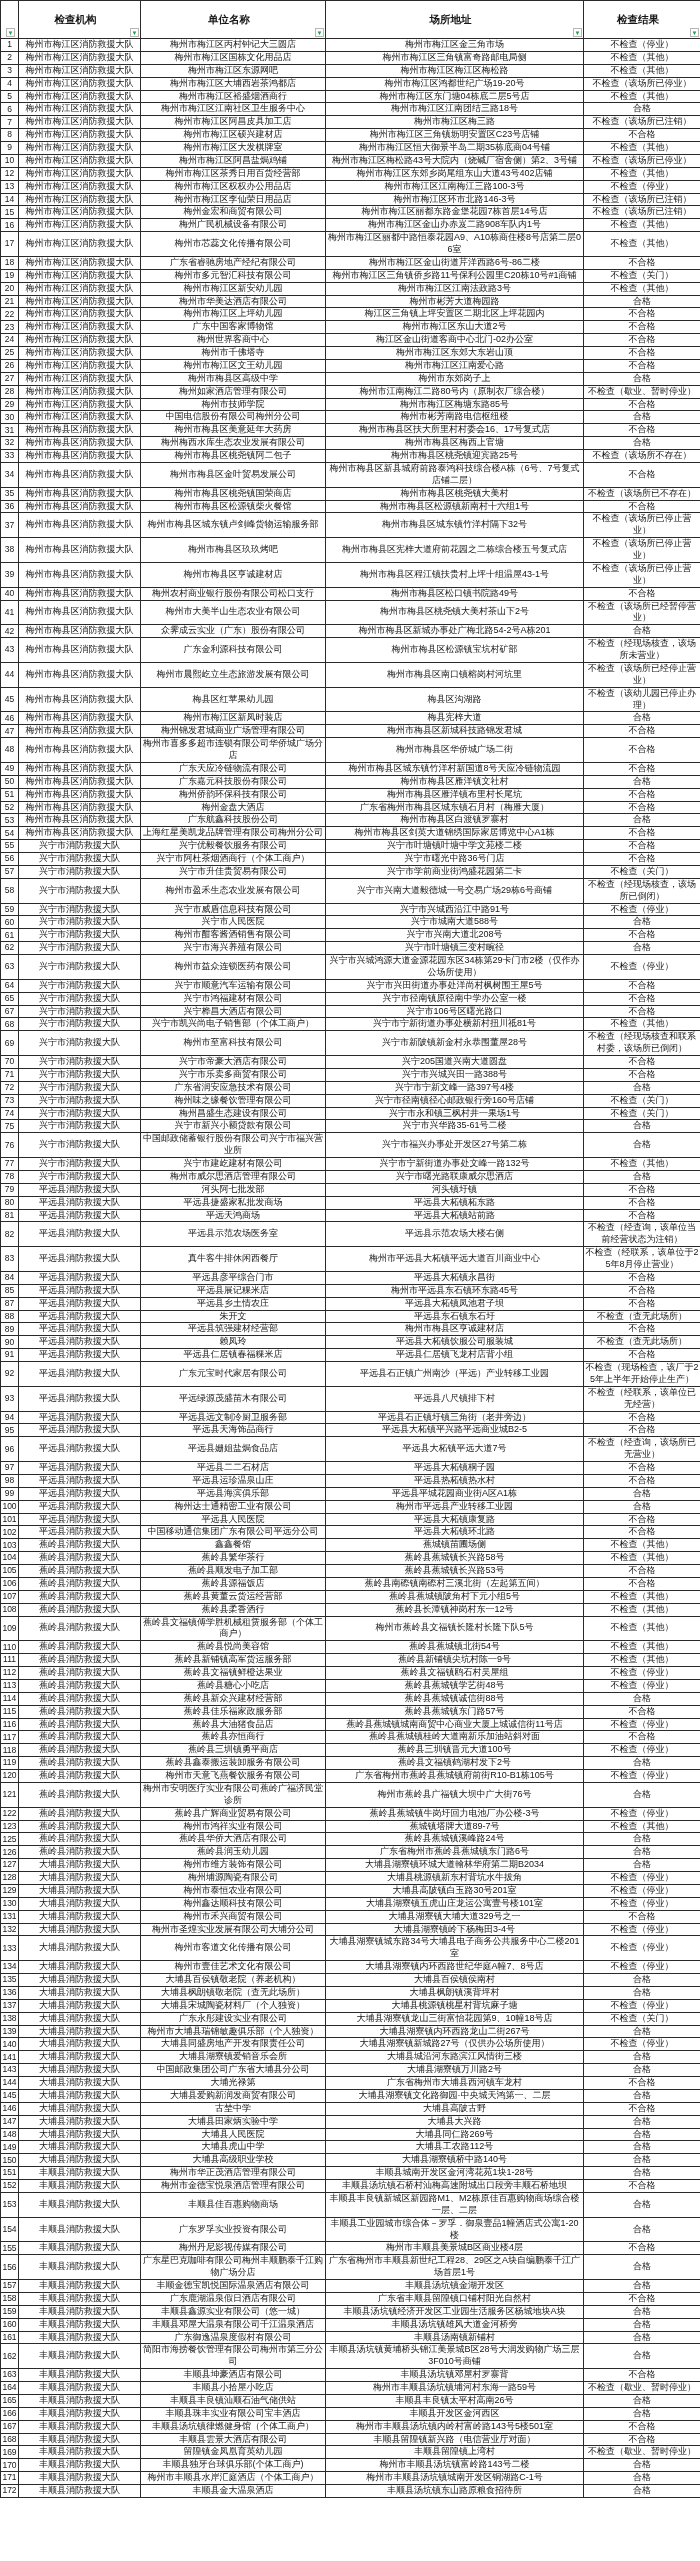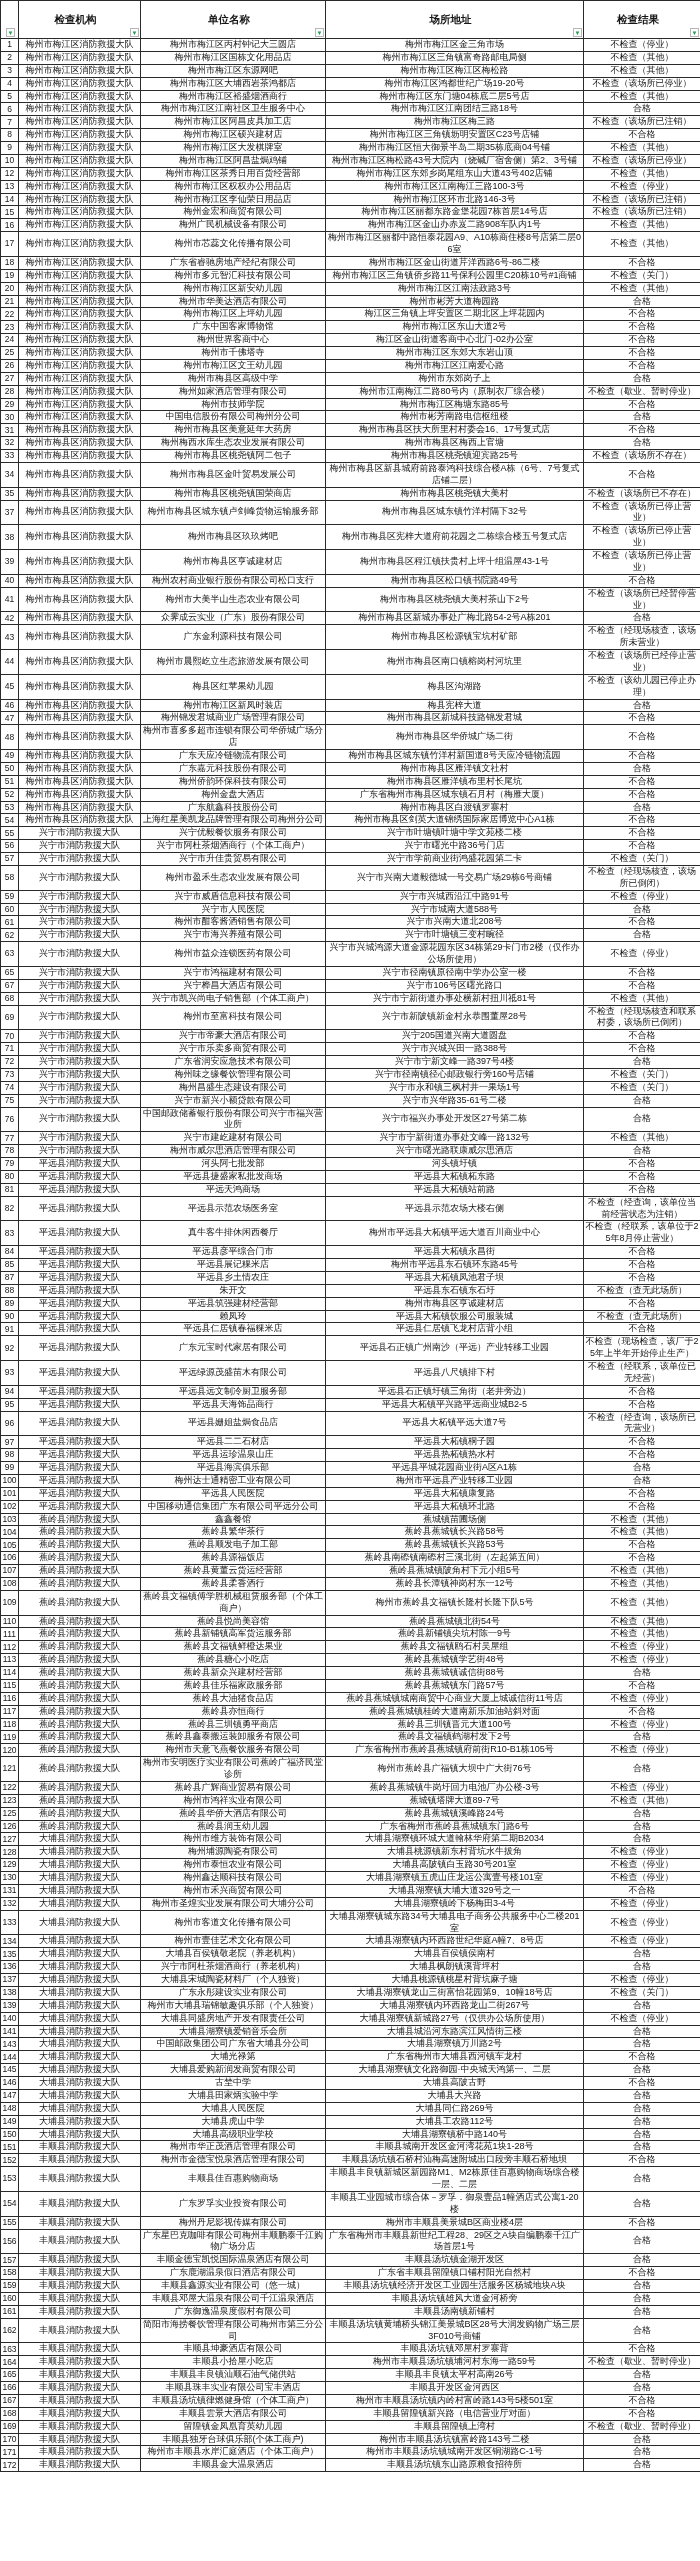--- a/index.html
+++ b/index.html
@@ -334,20 +334,27 @@
         <td>不合格</td>
       </tr>
       <tr>
         <td>35</td>
         <td>梅州市梅县区消防救援大队</td>
         <td>梅州市梅县区桃尧镇国荣商店</td>
         <td>梅州市梅县区桃尧镇大美村</td>
         <td>不检查（该场所已不存在）</td>
       </tr>
       <tr>
+        <td>36</td>
+        <td>梅州市梅县区消防救援大队</td>
+        <td>梅州市梅县区松源镇柴火餐馆</td>
+        <td>梅州市梅县区松源镇新南村十六组1号</td>
+        <td>不合格</td>
+      </tr>
+      <tr>
         <td>37</td>
         <td>梅州市梅县区消防救援大队</td>
         <td>梅州市梅县区城东镇卢剑峰货物运输服务部</td>
         <td>梅州市梅县区城东镇竹洋村隔下32号</td>
         <td>不检查（该场所已停止营业）</td>
       </tr>
       <tr>
         <td>38</td>
         <td>梅州市梅县区消防救援大队</td>
         <td>梅州市梅县区玖玖烤吧</td>
@@ -523,20 +530,27 @@
         <td>合格</td>
       </tr>
       <tr>
         <td>63</td>
         <td>兴宁市消防救援大队</td>
         <td>梅州市益众连锁医药有限公司</td>
         <td>兴宁市兴城鸿源大道金源花园东区34栋第29卡门市2楼（仅作办公场所使用）</td>
         <td>不检查（停业）</td>
       </tr>
       <tr>
+        <td>64</td>
+        <td>兴宁市消防救援大队</td>
+        <td>兴宁市顺意汽车运输有限公司</td>
+        <td>兴宁市兴田街道办事处洋尚村枫树围王屋5号</td>
+        <td>不合格</td>
+      </tr>
+      <tr>
         <td>65</td>
         <td>兴宁市消防救援大队</td>
         <td>兴宁市鸿福建材有限公司</td>
         <td>兴宁市径南镇原径南中学办公室一楼</td>
         <td>不合格</td>
       </tr>
       <tr>
         <td>67</td>
         <td>兴宁市消防救援大队</td>
         <td>兴宁桦昌大酒店有限公司</td>
@@ -1001,21 +1015,21 @@
       <tr>
         <td>135</td>
         <td>大埔县消防救援大队</td>
         <td>大埔县百侯镇敬老院（养老机构）</td>
         <td>大埔县百侯镇侯南村</td>
         <td>合格</td>
       </tr>
       <tr>
         <td>136</td>
         <td>大埔县消防救援大队</td>
-        <td>兴宁市阿杜茶烟酒商行（养老机构）</td>
+        <td>大埔县枫朗镇敬老院（查无此场所）</td>
         <td>大埔县枫朗镇溪背坪村</td>
         <td>合格</td>
       </tr>
       <tr>
         <td>137</td>
         <td>大埔县消防救援大队</td>
         <td>大埔县宋城陶瓷材料厂（个人独资）</td>
         <td>大埔县桃源镇桃星村背坑麻子塘</td>
         <td>不检查（停业）</td>
       </tr>

